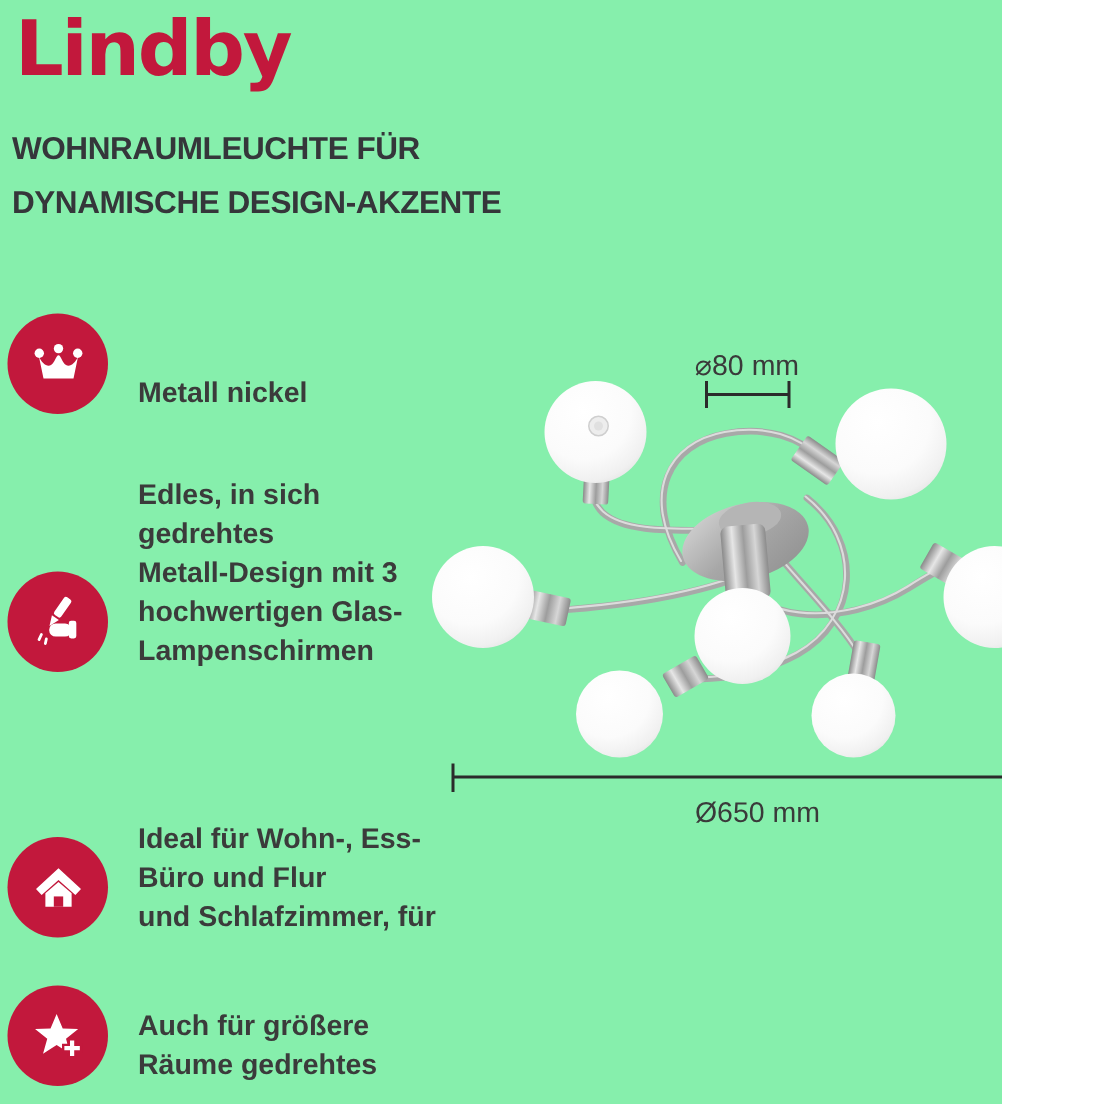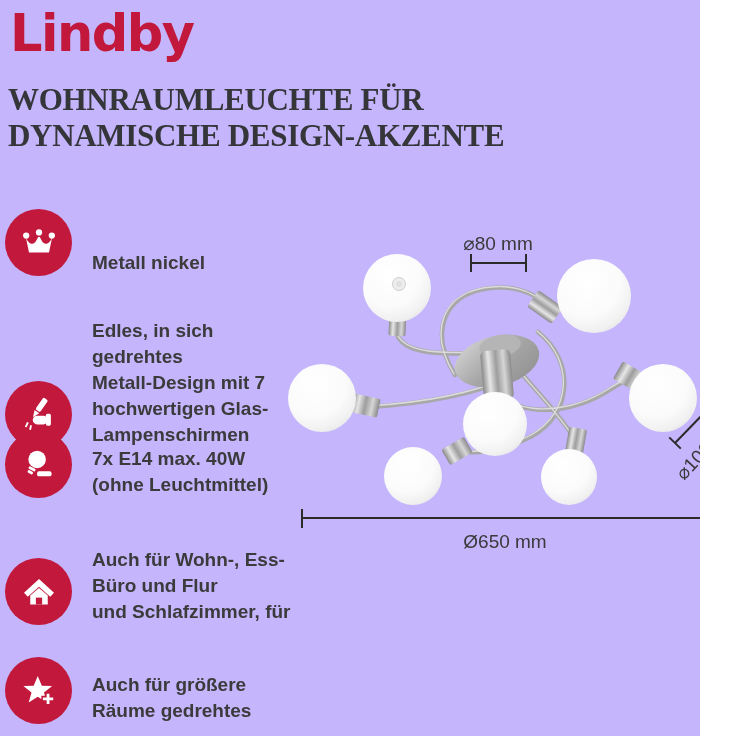--- a/index.html
+++ b/index.html
@@ -1,28 +1,28 @@
 <!DOCTYPE html>
 <html><head>
 <meta charset="utf-8">
 <style>
   html,body{margin:0;padding:0;background:#fff;}
   .page{
-    position:relative;width:668px;height:736px;background:#c4b5fd;
-    font-family:"Liberation Sans",sans-serif;overflow:hidden;padding-left:32px;
+    position:relative;width:668px;height:736px;background:#86efac;
+    font-family:"Liberation Sans",sans-serif;overflow:hidden;
   }
   .logo{
     position:absolute;left:10px;top:4px;
     font-family:"DejaVu Sans",sans-serif;font-weight:bold;
     font-size:51px;color:#c2183c;letter-spacing:-1.5px;
   }
   .heading{
     position:absolute;left:8px;top:82px;
-    font-size:31px;line-height:36px;font-weight:bold;
-    color:#35363a;letter-spacing:-0.3px;font-family:Liberation Serif, serif;
+    font-size:21px;line-height:36px;font-weight:bold;
+    color:#35363a;letter-spacing:-0.3px;
   }
   .heading span{display:block;}
   .feature{position:absolute;left:5px;display:flex;align-items:flex-end;}
   .f1{top:209px}.f2{top:318px}.f3{top:428px}.f4{top:540px}.f5{top:650px}
   .ficon{
     width:67px;height:67px;border-radius:50%;background:#c2183c;flex:none;
     display:flex;align-items:center;justify-content:center;
   }
   .ficon svg{display:block;}
   .ftext{
@@ -79,57 +79,39 @@
           </g>
           <rect x="22" y="33" width="24" height="14" rx="7"></rect>
           <rect x="43" y="30" width="8" height="19" rx="2.5"></rect>
           <rect x="11" y="43" width="3" height="9" rx="1.5" transform="rotate(25 12.5 47.5)"></rect>
           <rect x="17" y="48" width="3" height="8" rx="1.5" transform="rotate(12 18.5 52)"></rect>
         </g>
       </svg>
     </div>
     <div class="ftext">
       <span>Edles, in sich gedrehtes</span>
-      <span>Metall-Design mit 7</span>
+      <span>Metall-Design mit 3</span>
       <span>hochwertigen Glas-</span>
       <span>Lampenschirmen</span>
     </div>
   </div>
 
-  <div class="feature f3">
-    <div class="ficon">
-      <svg width="40" height="40" viewBox="0 0 64 64">
-        <g fill="#ffffff">
-          <circle cx="29" cy="23" r="14"></circle>
-          <g transform="rotate(28 29 23)">
-            <rect x="23" y="38" width="12" height="4.5" rx="2"></rect>
-            <rect x="24.5" y="44" width="9" height="4.5" rx="2"></rect>
-          </g>
-          <rect x="29" y="42" width="23" height="8" rx="3"></rect>
-        </g>
-      </svg>
-    </div>
-    <div class="ftext">
-      <span>7x E14 max. 40W</span>
-      <span>(ohne Leuchtmittel)</span>
-    </div>
-  </div>
 
   <div class="feature f4">
     <div class="ficon">
       <svg width="40" height="40" viewBox="0 0 64 64">
         <g fill="#ffffff">
           <path d="M32 11 L8 33 L14 39.5 L32 23.5 L50 39.5 L56 33 Z"></path>
           <path d="M18 37.5 L32 25.5 L46 37.5 L46 52 L18 52 Z"></path>
         </g>
         <rect x="27" y="41" width="10" height="11" fill="#c2183c"></rect>
       </svg>
     </div>
     <div class="ftext">
-      <span>Auch für Wohn-, Ess-</span>
+      <span>Ideal für Wohn-, Ess-</span>
       <span>Büro und Flur</span>
       <span>und Schlafzimmer, für</span>
     </div>
   </div>
 
   <div class="feature f5">
     <div class="ficon">
       <svg width="40" height="40" viewBox="0 0 64 64">
         <path fill="#ffffff" d="M30 8 L36.5 23.5 L53 24 L40 34.5 L44.5 50.5 L30 41 L15.5 50.5 L20 34.5 L7 24 L23.5 23.5 Z"></path>
         <path fill="#ffffff" stroke="#c2183c" stroke-width="2.5" d="M43 35 L50 35 L50 41 L56 41 L56 48 L50 48 L50 54 L43 54 L43 48 L37 48 L37 41 L43 41 Z"></path>

